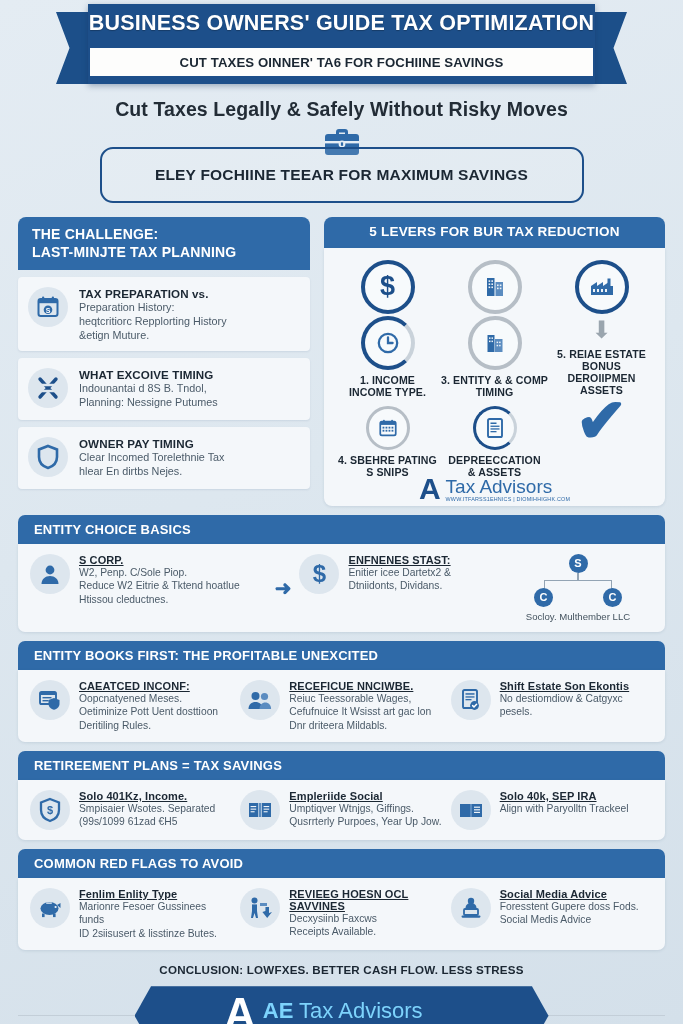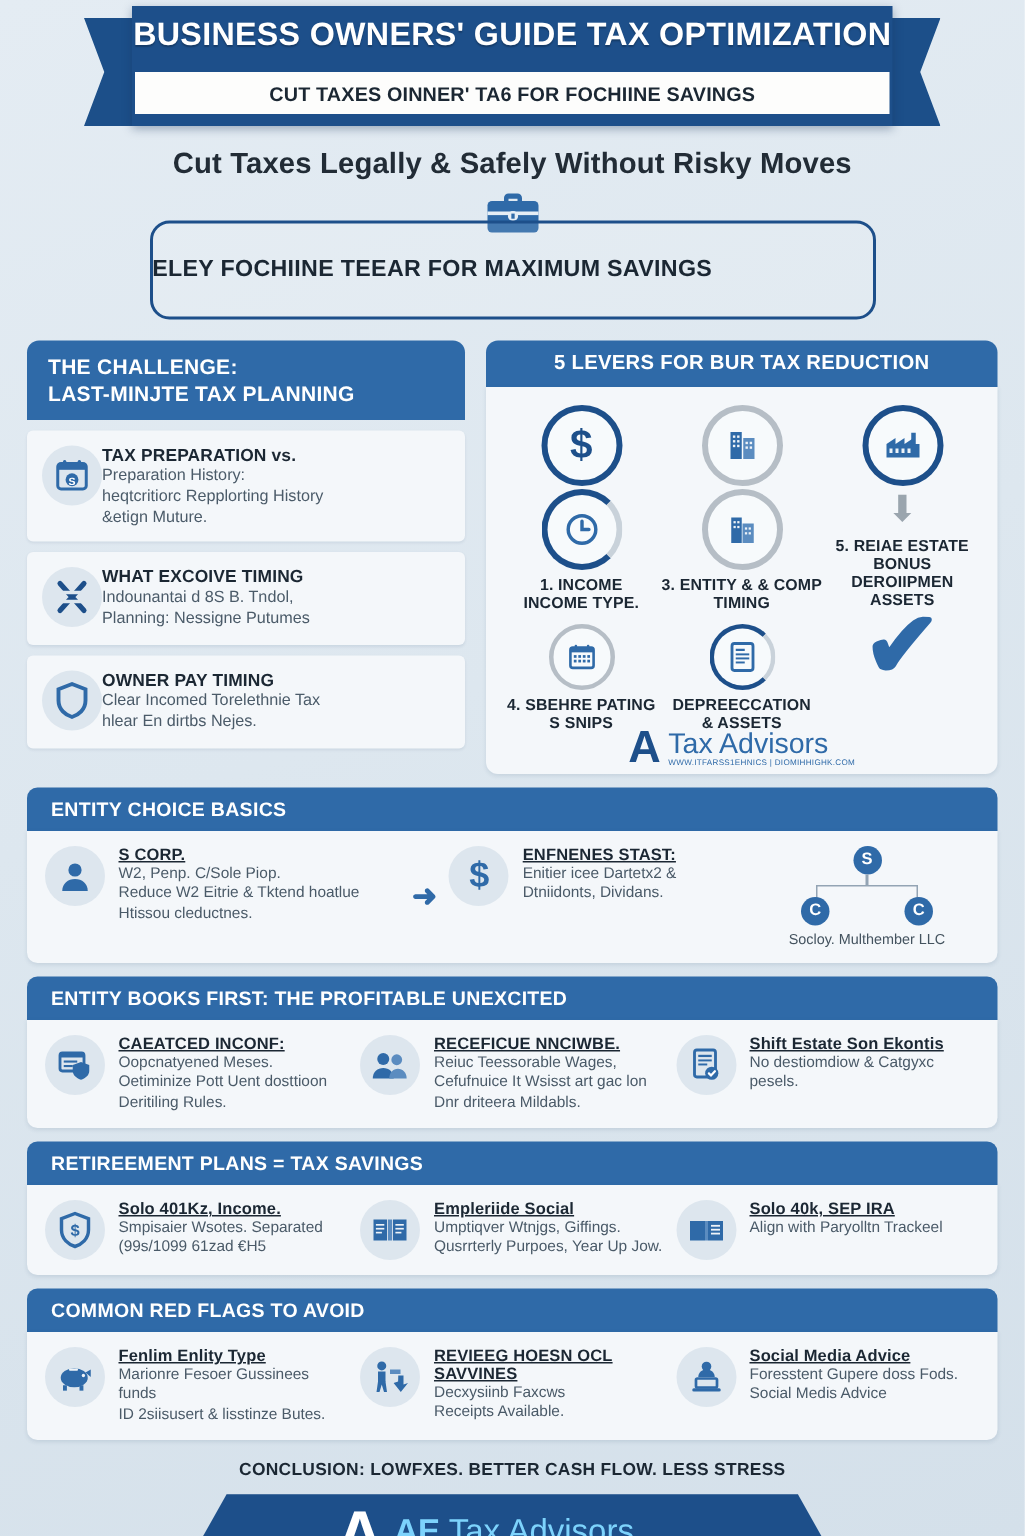--- a/index.html
+++ b/index.html
@@ -42,41 +42,41 @@
 
   .tagline {
     text-align: center; font-size: 19.5px; font-weight: bold;
     color: #222c36; margin-top: 10px; letter-spacing: .1px;
   }
 
   
   .case-wrap { display:flex; justify-content:center; margin-top: 6px; height: 34px; }
   .pill-wrap { display: flex; justify-content: center; margin-top: -14px; }
   .pill {
-    width: 484px; height: 66px; border: 2.5px solid #1d4f8a; border-radius: 13px;
-    display: flex; align-items: center; 
+    width: 484px; height: 56px; border: 2.5px solid #1d4f8a; border-radius: 13px;
+    display: flex; align-items: center; justify-content: center;
     background: rgba(255,255,255,.10);
   }
   .pill-text { font-size: 15.5px; font-weight: bold; color: #1b2733; letter-spacing:.2px; }
 
   
   .cols { display: flex; gap: 14px; padding: 0 18px; margin-top: 14px; }
   .col-left { width: 292px; }
   .col-right { flex: 1; }
 
   .panel-head {
     background: #2f6aa8; color: #fff; border-radius: 8px 8px 0 0;
     padding: 9px 14px; font-weight: bold; font-size: 14px; line-height: 1.25;
     letter-spacing: .2px;
   }
   .panel-head.center { text-align: center; font-size: 13.5px; padding: 7px 10px; }
 
   .chal-card {
     background: #f4f7fa; border-radius: 4px; margin-top: 7px;
-    padding: 10px 10px 9px 10px; display: flex; align-items: flex-start;
+    padding: 10px 10px 9px 10px; display: flex; gap: 11px; align-items: flex-start;
     box-shadow: 0 1px 2px rgba(40,70,110,.10);
     min-height: 62px;
   }
   .circ {
     flex: none; width: 40px; height: 40px; border-radius: 50%;
     background: #dde6ee; display:flex; align-items:center; justify-content:center;
   }
   .chal-title { font-weight: bold; font-size: 11.6px; color: #1b2733; letter-spacing:.1px; }
   .chal-body { font-size: 10.8px; color: #4b5b69; line-height: 1.28; margin-top: 1px; }
 

